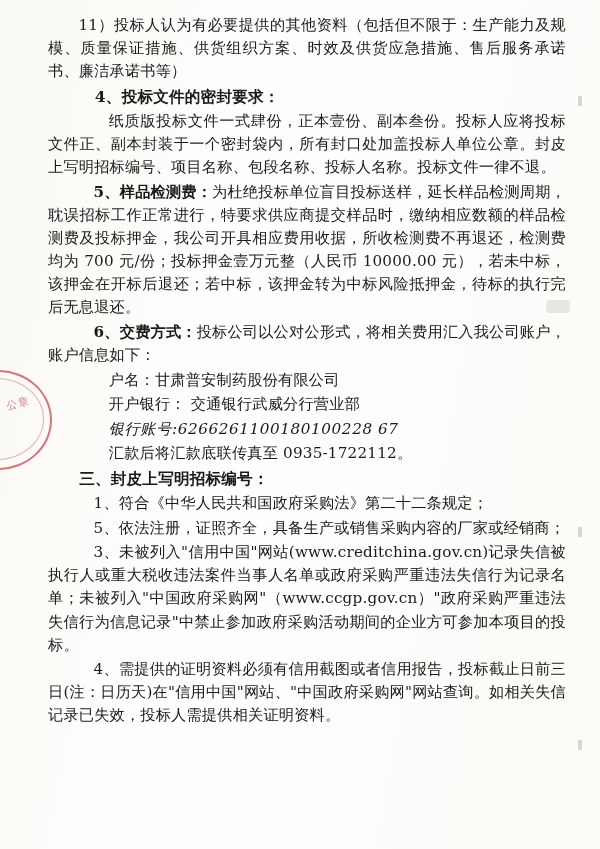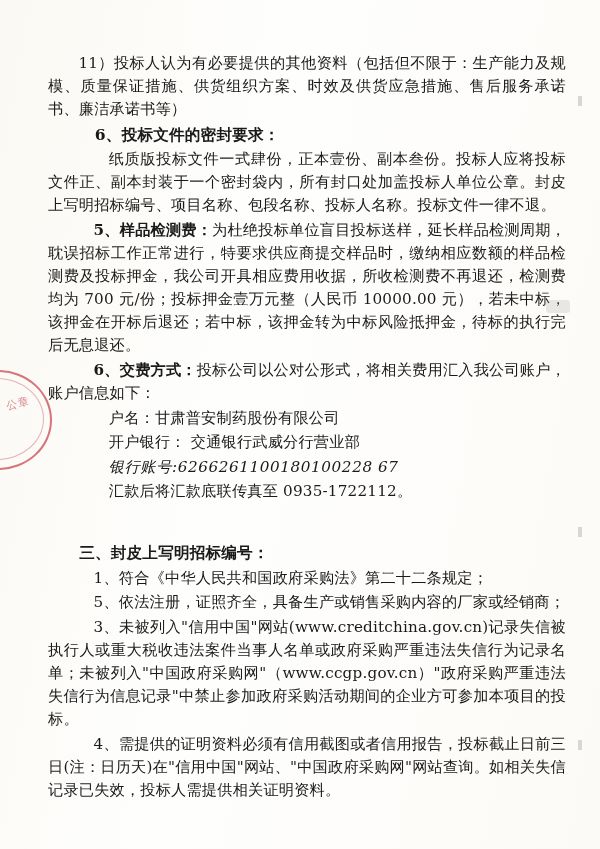--- a/index.html
+++ b/index.html
@@ -43,21 +43,20 @@
     line-height: 1.52;
     text-align: justify;
     text-justify: inter-ideograph;
     letter-spacing: 0.2px;
   }
   .para {
     margin-bottom: 1.5px;
   }
   .indent2 {
     text-indent: 2em;
-    margin-top: 38px;
   }
   .indent3 {
     text-indent: 3em;
   }
   .indent4 {
     text-indent: 4em;
   }
   .bold {
     font-weight: bold;
   }
@@ -152,21 +151,21 @@
   <div class="edge-mark em3"></div>
   <div class="smudge"></div>
 
   <div class="content">
 
     <p class="para indent2">
       <span>11）投标人认为有必要提供的其他资料（包括但不限于：生产能力及规模、质量保证措施、供货组织方案、时效及供货应急措施、售后服务承诺书、廉洁承诺书等）</span>
     </p>
 
     <p class="para indent3 heading">
-      <span>6、投标文件的密封要求：</span>
+      <span>4、投标文件的密封要求：</span>
     </p>
 
     <p class="para indent4">
       <span>纸质版投标文件一式肆份，正本壹份、副本叁份。投标人应将投标文件正、副本封装于一个密封袋内，所有封口处加盖投标人单位公章。封皮上写明招标编号、项目名称、包段名称、投标人名称。投标文件一律不退。</span>
     </p>
 
     <p class="para indent3">
       <span class="bold">5、样品检测费：</span><span>为杜绝投标单位盲目投标送样，延长样品检测周期，耽误招标工作正常进行，特要求供应商提交样品时，缴纳相应数额的样品检测费及投标押金，我公司开具相应费用收据，所收检测费不再退还，检测费均为 700 元/份；投标押金壹万元整（人民币 10000.00 元），若未中标，该押金在开标后退还；若中标，该押金转为中标风险抵押金，待标的执行完后无息退还。</span>
     </p>
 

